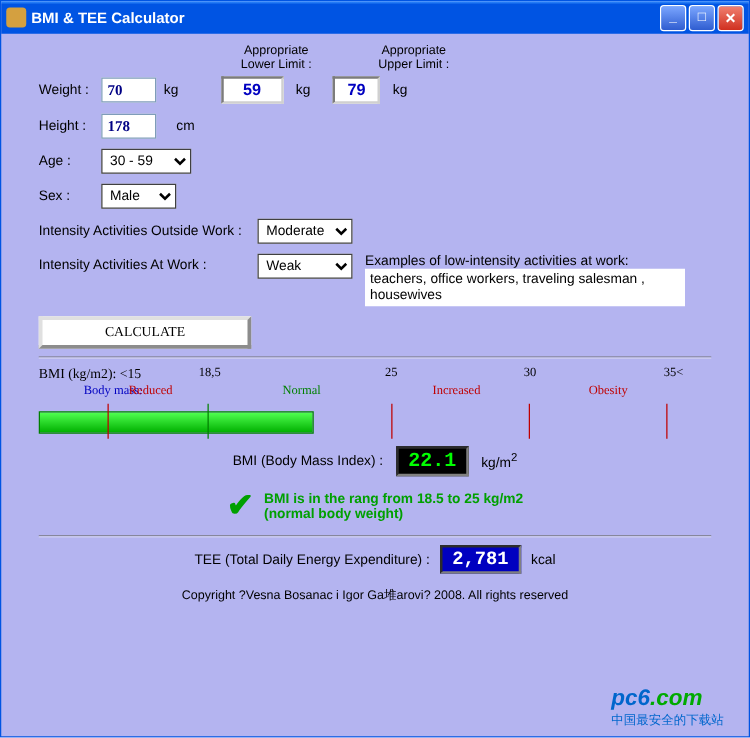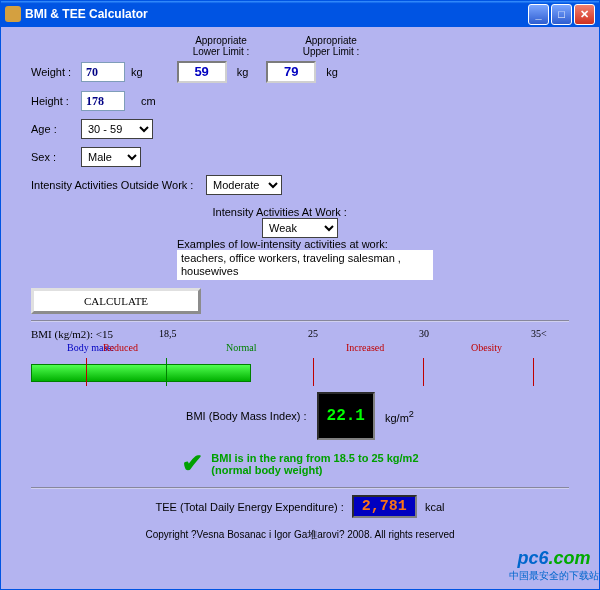--- a/index.html
+++ b/index.html
@@ -22,26 +22,26 @@
 .example-box { background: #fff; padding: 2px 4px; font-size: 11px; line-height: 13px; }
 .calc-btn { width: 170px; height: 26px; background: #fff; border: 3px outset #e0e0e0; font-family: Tahoma; font-size: 11px; cursor: pointer; }
 hr.div { border: none; border-top: 2px groove #d0d0f0; margin: 6px 0; }
 .bmi-scale { position: relative; margin-bottom: 6px; font-family: Liberation Serif, serif; }
 .scale-num { position: absolute; font-size: 10px; }
 .cat-labels { position: relative; height: 14px; font-size: 10px; }
 .cat-lbl { position: absolute; }
 .bar-track { position: relative; height: 28px; margin-top: 2px; }
 .bar-fill { position: absolute; left: 0; top: 6px; height: 18px; background: linear-gradient(to bottom, #50ff50, #00b000); border: 1px solid #008000; }
 .scale-tick { position: absolute; top: 0; bottom: 0; width: 1px; }
-.bmi-display { display: inline-block; background: #000; border: 2px inset #808080; color: #00ff00; font-family: "Courier New", monospace; font-size: 16px; font-weight: bold; padding: 13px 8px; }
+.bmi-display { display: inline-block; background: #000; border: 2px inset #808080; color: #00ff00; font-family: "Courier New", monospace; font-size: 16px; font-weight: bold; padding: 1px 8px; }
 .check-icon { color: #00a000; font-size: 26px; font-weight: bold; margin-right: 8px; }
 .status-text { color: #00a000; font-weight: bold; font-size: 11px; }
-.tee-box { display: inline-block; background: #0000c0; border: 2px inset #808080; color: #f97316; font-family: "Courier New", monospace; font-size: 15px; font-weight: bold; padding: 1px 8px; }
+.tee-box { display: inline-block; background: #0000c0; border: 2px inset #808080; color: #ffffff; font-family: "Courier New", monospace; font-size: 15px; font-weight: bold; padding: 1px 8px; }
 .copyright { text-align: center; font-size: 10px; margin-top: 10px; }
-.watermark { position: absolute; bottom: 6px; right: 0; font-size: 10px; color: #0066cc; text-align: center; }
+.watermark { position: absolute; bottom: 6px; right: 20px; font-size: 10px; color: #0066cc; text-align: left; }
 .watermark .big { font-size: 18px; font-weight: bold; font-style: italic; }
 </style>
 </head>
 <body>
 
 <div class="window">
   <div class="titlebar">
     <div class="icon"></div>
     <span>BMI &amp; TEE Calculator</span>
     <div class="spacer"></div>
@@ -57,21 +57,21 @@
       <div class="col">Appropriate Upper Limit :</div>
     </div>
 
     <div class="row">
       <span class="lbl" style="width:50px;">Weight :</span>
       <input class="input-box" style="width: 44px;" value="70">
       <span style="margin:0 12px 0 6px;">kg</span>
       <div style="width:22px;"></div>
       <div class="result-box" style="width:50px;">59</div>
       <span style="margin:0 18px 0 10px;">kg</span>
-      <div class="result-box" style="width:50px;">79</div>
+      <div class="result-box" style="width:38px;">79</div>
       <span style="margin-left:10px;">kg</span>
     </div>
 
     <div class="row">
       <span class="lbl" style="width:50px;">Height :</span>
       <input class="input-box" style="width: 44px;" value="178">
       <span style="margin-left:16px;">cm</span>
     </div>
 
     <div class="row" style="margin-top:6px;">
@@ -82,21 +82,21 @@
     <div class="row">
       <span class="lbl" style="width:50px;">Sex :</span>
       <select class="select" style="width:60px;"><option>Male</option></select>
     </div>
 
     <div class="row" style="margin-top:6px;">
       <span class="lbl" style="width:175px;">Intensity Activities Outside Work :</span>
       <select class="select" style="width:76px;"><option>Moderate</option></select>
     </div>
 
-    <div class="row" style="align-items:center;flex-direction:column;">
+    <div class="row" style="align-items:flex-start;">
       <span class="lbl" style="width:175px;padding-top:3px;">Intensity Activities At Work :</span>
       <select class="select" style="width:76px;"><option>Weak</option></select>
       <div style="margin-left:10px;width:256px;">
         <div>Examples of low-intensity activities at work:</div>
         <div class="example-box">teachers, office workers, traveling salesman , housewives</div>
       </div>
     </div>
 
     <button class="calc-btn">CALCULATE</button>
 

